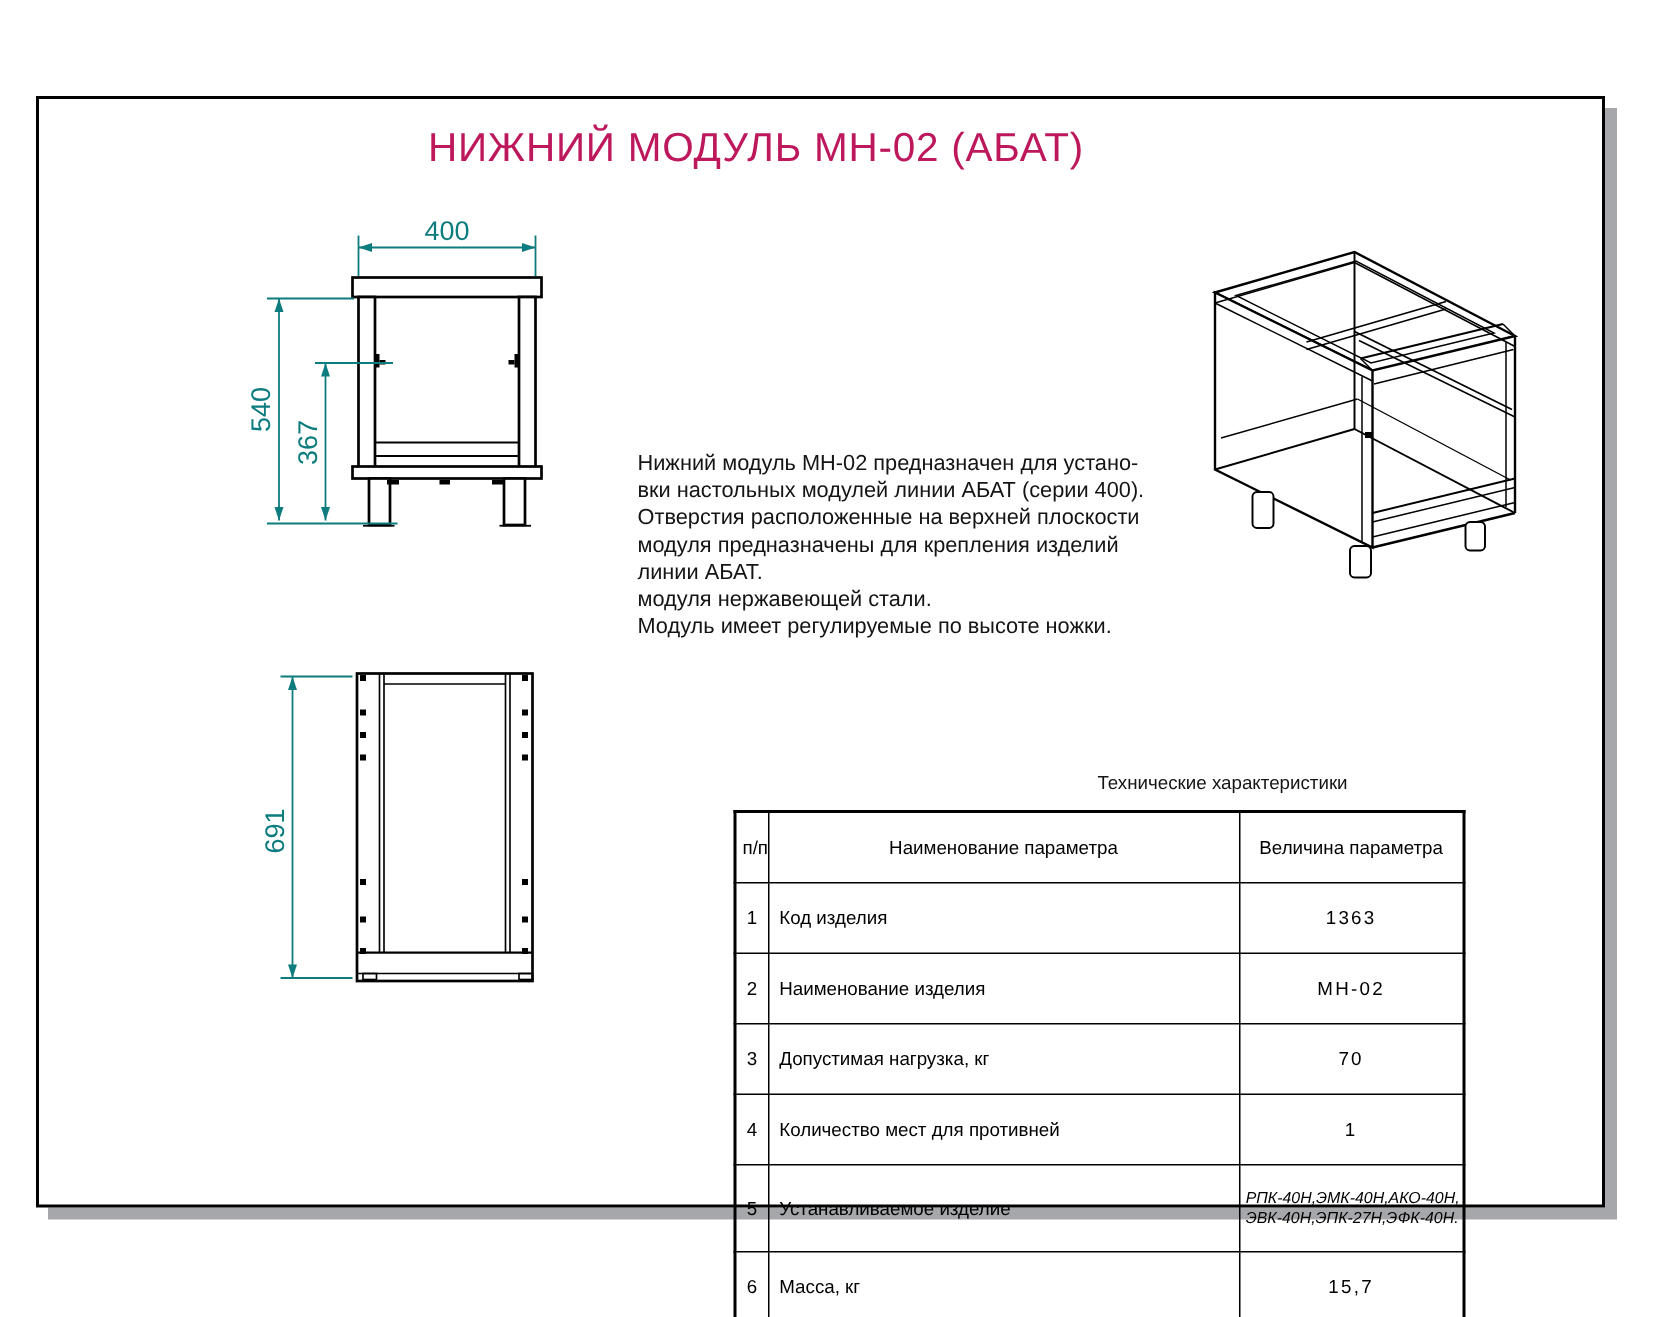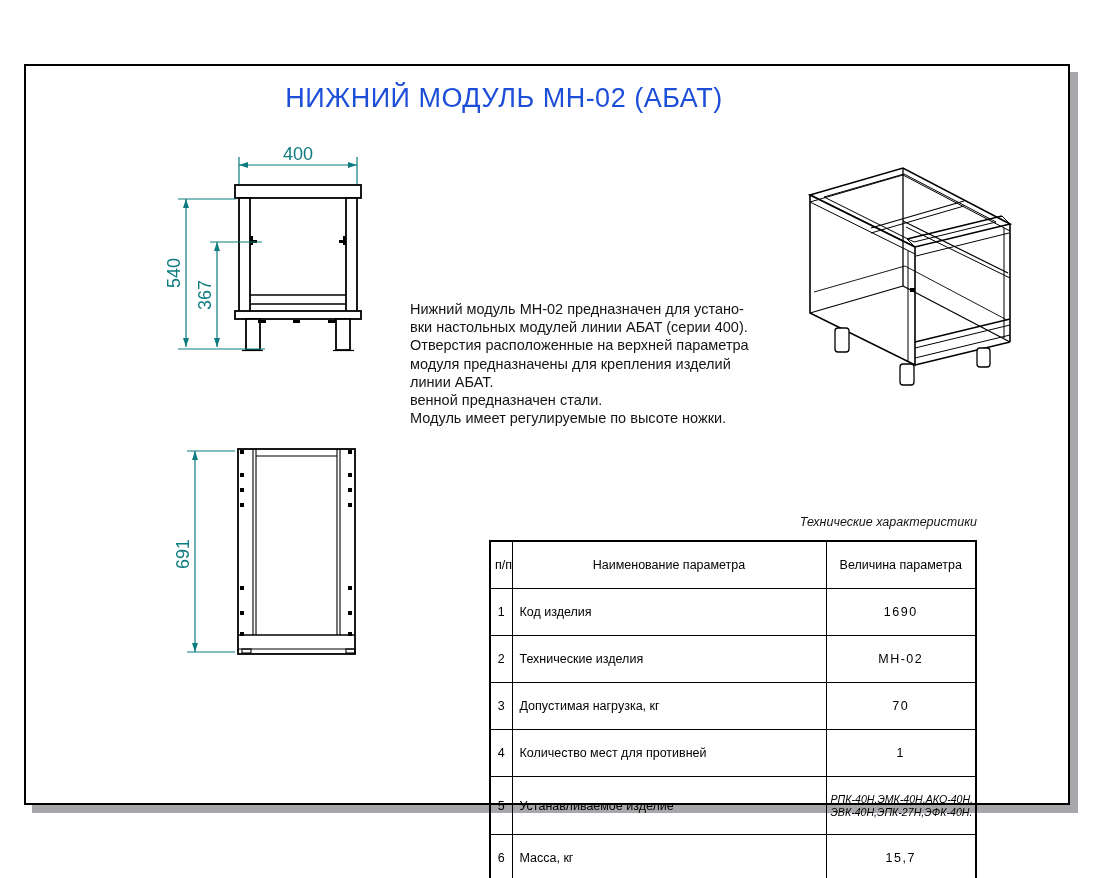--- a/index.html
+++ b/index.html
@@ -1,26 +1,26 @@
 <!DOCTYPE html>
 <html><head>
 <meta charset="utf-8">
 <style>
   html,body{margin:0;padding:0;background:#ffffff;}
   .stage{position:relative;width:1102px;height:878px;background:#ffffff;overflow:hidden;
          font-family:"Liberation Sans",sans-serif;color:#111;}
   .sheet{position:absolute;left:24px;top:64px;width:1046px;height:741px;box-sizing:border-box;
          background:#ffffff;border:2px solid #000;box-shadow:8px 8px 0 0 #a5a7aa;}
   .title{position:absolute;left:0;top:17px;width:956px;text-align:center;
-         font-size:27px;letter-spacing:.5px;color:#1d4ed8;white-space:nowrap;}
+         font-size:27px;letter-spacing:.5px;color:#be185d;white-space:nowrap;}
   .drawing{position:absolute;}
-  .descr{position:absolute;left:384px;top:234px;width:356px;font-size:14.5px;
+  .descr{position:absolute;left:399px;top:234px;width:356px;font-size:14.5px;
          line-height:18.2px;color:#141414;}
-  .spec-caption{position:absolute;left:627px;top:449px;width:324px;text-align:right;
-                font-size:12.5px;color:#141414;font-style:italic;}
+  .spec-caption{position:absolute;left:627px;top:449px;width:324px;text-align:center;
+                font-size:12.5px;color:#141414;}
   table.specs{position:absolute;left:463px;top:474px;width:486px;border-collapse:collapse;
               table-layout:fixed;font-size:12.5px;color:#000;}
   table.specs col.c-num{width:22px;}
   table.specs col.c-name{width:314px;}
   table.specs col.c-val{width:150px;}
   table.specs th,table.specs td{border:1.5px solid #000;padding:16px 4px;font-weight:normal;
               overflow:hidden;white-space:nowrap;}
   table.specs{border:2px solid #000;}
   table.specs thead tr{height:24px;}
   table.specs tbody tr{height:20px;}
@@ -160,24 +160,24 @@
         <rect x="833" y="326" width="14" height="24" rx="3" stroke-width="1.3" fill="#ffffff"></rect>
         <rect x="898" y="362" width="14" height="21" rx="3" stroke-width="1.3" fill="#ffffff"></rect>
         <rect x="975" y="346" width="13" height="19" rx="3" stroke-width="1.3" fill="#ffffff"></rect>
       </g>
       <rect x="908" y="286" width="5" height="4" fill="#000"></rect>
     </svg>
 
     <div class="descr">
       <div>Нижний модуль МН-02 предназначен для устано-</div>
       <div>вки настольных модулей линии АБАТ (серии 400).</div>
-      <div>Отверстия расположенные на верхней параметра</div>
+      <div>Отверстия расположенные на верхней плоскости</div>
       <div>модуля предназначены для крепления изделий</div>
       <div>линии АБАТ.</div>
-      <div>венной предназначен стали.</div>
+      <div>модуля нержавеющей стали.</div>
       <div>Модуль имеет регулируемые по высоте ножки.</div>
     </div>
 
     <div class="spec-caption">Технические характеристики</div>
 
     <table class="specs">
       <colgroup>
           <col class="c-num">
           <col class="c-name">
           <col class="c-val">
@@ -186,25 +186,25 @@
         <tr>
           <th>п/п</th>
           <th>Наименование параметра</th>
           <th>Величина параметра</th>
         </tr>
       </thead>
       <tbody>
         <tr>
           <td class="cell-num">1</td>
           <td class="cell-name">Код изделия</td>
-          <td class="cell-val">1690</td>
+          <td class="cell-val">1363</td>
         </tr>
         <tr>
           <td class="cell-num">2</td>
-          <td class="cell-name">Технические изделия</td>
+          <td class="cell-name">Наименование изделия</td>
           <td class="cell-val">МН-02</td>
         </tr>
         <tr>
           <td class="cell-num">3</td>
           <td class="cell-name">Допустимая нагрузка, кг</td>
           <td class="cell-val">70</td>
         </tr>
         <tr>
           <td class="cell-num">4</td>
           <td class="cell-name">Количество мест для противней</td>

